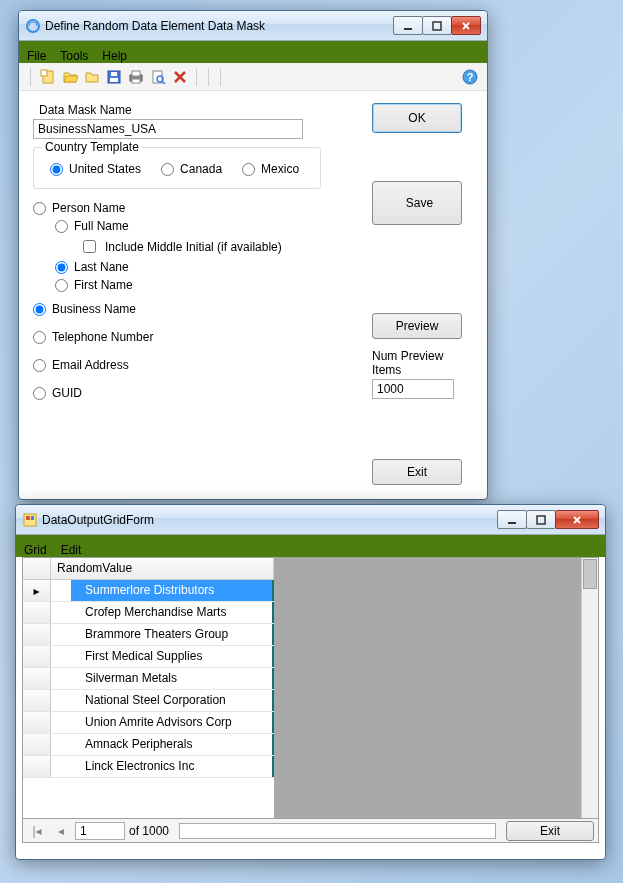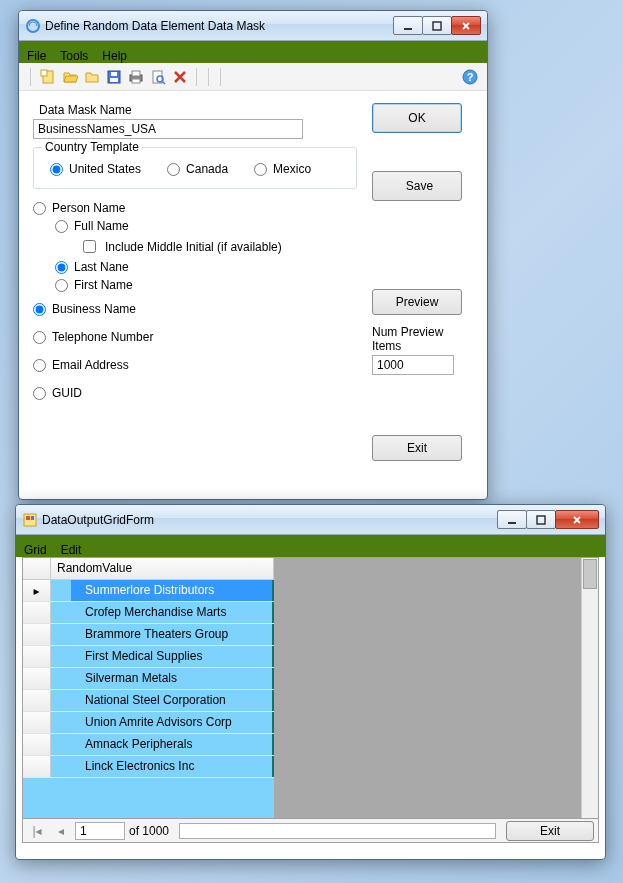--- a/index.html
+++ b/index.html
@@ -137,21 +137,21 @@
   
   .grid-area {
     border: 1px solid #a0a0a0;
     height: 262px;
     display: flex;
     background: #a9a9a9;
     position: relative;
   }
   .grid-left {
     width: 251px;
-    background: #7dd3fc;
+    background: #ffffff;
     display: flex;
     flex-direction: column;
   }
   .grid-header {
     display: flex;
     height: 22px;
     background: linear-gradient(to bottom,#fcfcfc,#ececec);
     border-bottom: 1px solid #ccc;
   }
   .rowhead-col {
@@ -318,23 +318,23 @@
           <text x="8" y="12" text-anchor="middle" fill="#fff" font-size="11" font-weight="bold">?</text>
         </svg>
       </span>
   </div>
 
   <div class="client">
     <div class="left-col">
       <div class="label" style="margin:4px 0 2px 6px;">Data Mask Name</div>
       <input class="text-input" style="width: 270px;" value="BusinessNames_USA">
 
-      <div class="groupbox" style="width: 324px;">
+      <div class="groupbox" style="width: 288px;">
         <div class="legend">Country Template</div>
-        <div style="display:flex; gap:26px; padding-left:8px;">
+        <div style="display:flex; gap:20px; padding-left:8px;">
           <label class="radio-row">
               <input type="radio" name="ctry" checked="" style="">
               <span>United States</span>
             </label>
           <label class="radio-row">
               <input type="radio" name="ctry" style="">
               <span>Canada</span>
             </label>
           <label class="radio-row">
               <input type="radio" name="ctry" style="">
@@ -379,21 +379,21 @@
           <span>Email Address</span>
         </label>
       <label class="radio-row" style="margin-top:14px;">
           <input type="radio" name="type" style="">
           <span>GUID</span>
         </label>
     </div>
 
     <div class="right-col">
       <button class="btn primary" style="height:30px;">OK</button>
-      <button class="btn" style="margin-top:38px;height:30px;padding-left:11px;">Save</button>
+      <button class="btn" style="margin-top:48px;height:44px;padding-left:11px;">Save</button>
       <button class="btn" style="margin-top:88px;">Preview</button>
       <div class="label" style="margin-top:10px;">Num Preview Items</div>
       <input class="text-input" style="width: 82px; margin-top: 2px;" value="1000">
       <button class="btn" style="margin-top:60px;">Exit</button>
     </div>
   </div>
 </div>
 
 <div class="window win2">
   <div class="titlebar">

